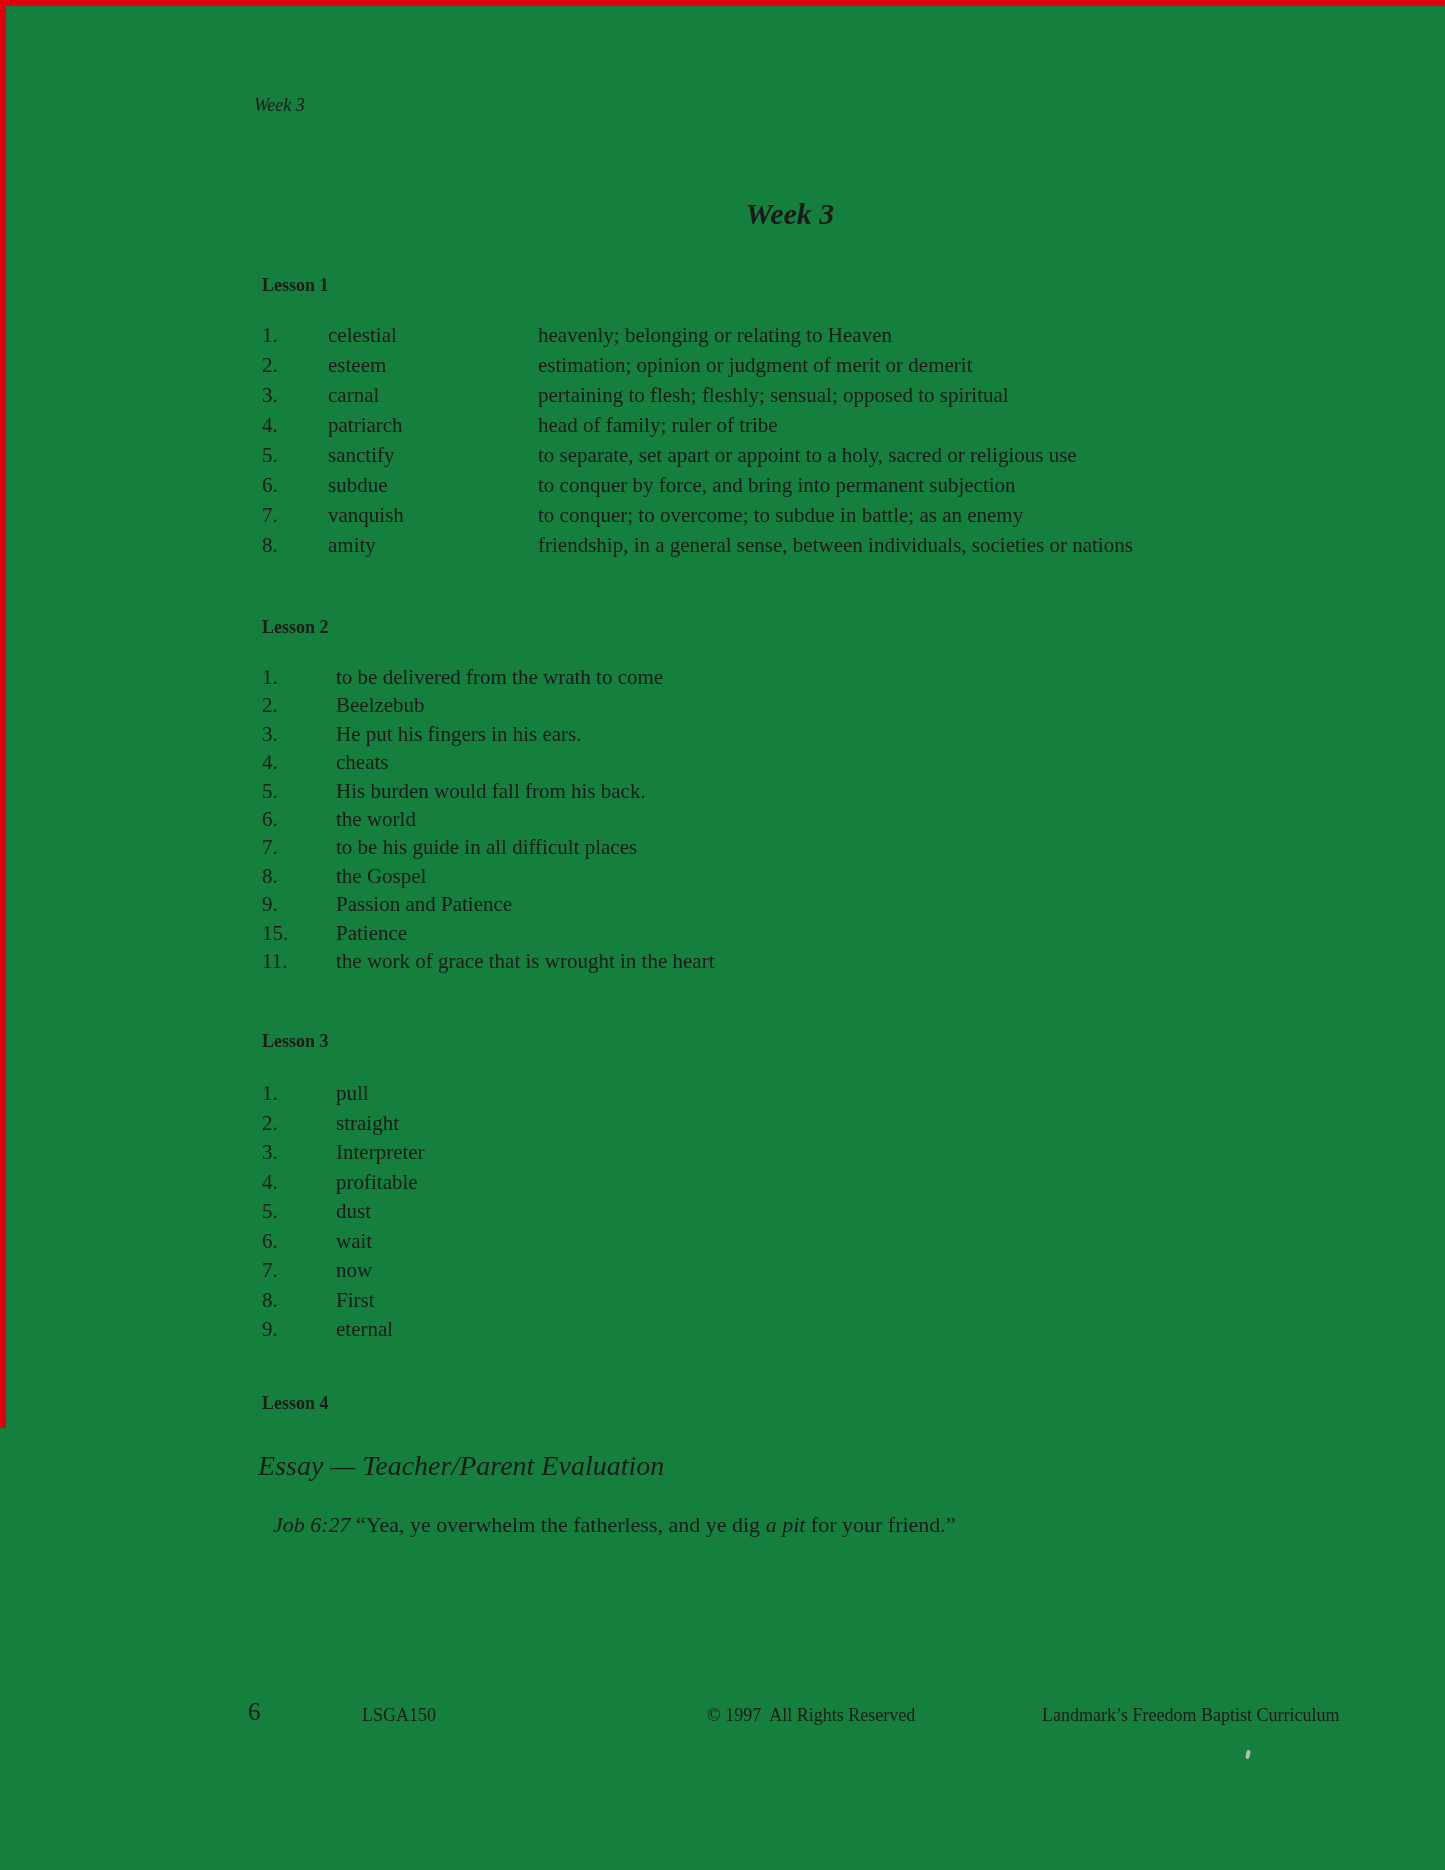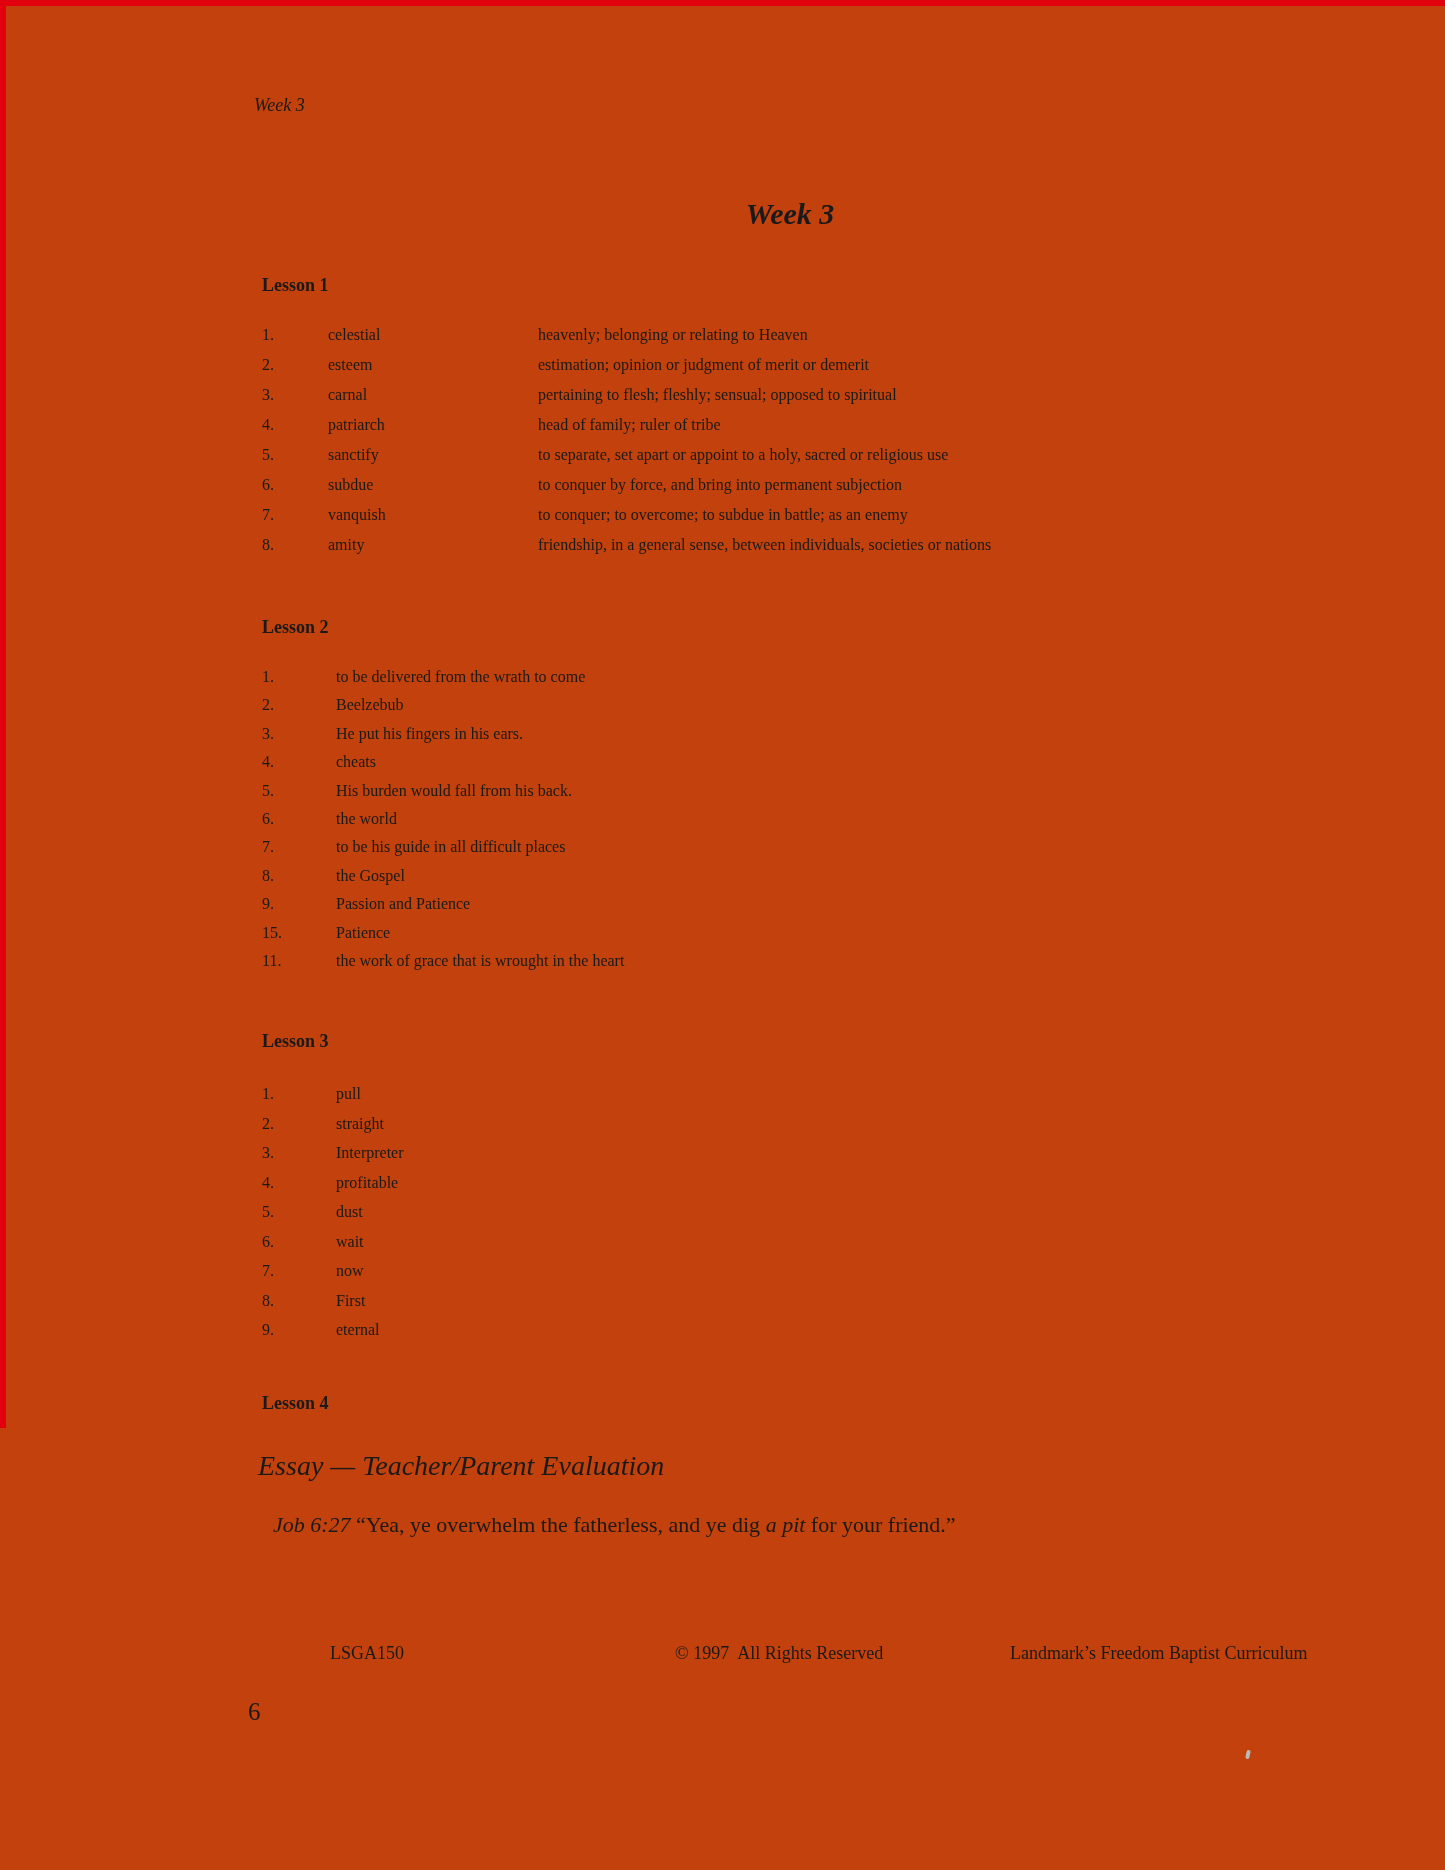--- a/index.html
+++ b/index.html
@@ -1,20 +1,20 @@
 <!DOCTYPE html>
 <html><head>
 <meta charset="utf-8">
 <style>
   html, body { margin: 0; padding: 0; background: #ffffff; }
   .page {
     position: relative;
     width: 1445px;
     height: 1870px;
-    background: #c2410c;
+    background: #15803d;
     font-family: "Liberation Serif", "DejaVu Serif", serif;
     color: #1a1a1a;
     overflow: hidden;
   }
   .edge-top    { position: absolute; left: 0; top: 0; width: 1445px; height: 6px; }
   .edge-left   { position: absolute; left: 0; top: 0; width: 6px; height: 1428px; }
 
   .running-head {
     position: absolute; left: 254px; top: 96px;
     font-size: 18px; font-style: italic; line-height: 1.1;
@@ -26,21 +26,21 @@
   }
   .lesson-heading {
     position: absolute; left: 262px;
     font-size: 18px; font-weight: bold; line-height: 1.1;
   }
   .h-l1 { top: 276px; }
   .h-l2 { top: 618px; }
   .h-l3 { top: 1032px; }
   .h-l4 { top: 1394px; }
 
-  .list { position: absolute; left: 262px; font-size: 16px; }
+  .list { position: absolute; left: 262px; font-size: 21px; }
   .list-l1 { top: 320px;  line-height: 30px;   width: 1100px; }
   .list-l2 { top: 663px;  line-height: 28.4px; width: 1000px; }
   .list-l3 { top: 1079px; line-height: 29.5px; width: 900px; }
 
   .row { white-space: nowrap; }
   .num  { display: inline-block; width: 66px; vertical-align: top; }
   .num-wide { display: inline-block; width: 74px; vertical-align: top; }
   .word { display: inline-block; width: 210px; vertical-align: top; }
   .def  { display: inline; }
 
@@ -54,21 +54,21 @@
     position: absolute; left: 273px; top: 1512px;
     font-size: 22px; line-height: 1.2; white-space: nowrap;
   }
   .verse span { white-space: pre; }
   .italic { font-style: italic; }
 
   .footer-pagenum {
     position: absolute; left: 248px; top: 1698px;
     font-size: 25px; line-height: 1.1;
   }
-  .footer-text { position: absolute; top: 1644px; font-size: 18px; line-height: 1.1; white-space: pre; }
+  .footer-text { position: absolute; top: 1706px; font-size: 18px; line-height: 1.1; white-space: pre; margin-left: 32px; }
   .footer-code      { left: 330px; }
   .footer-copyright { left: 675px; }
   .footer-publisher { left: 1010px; }
 
   .speck {
     position: absolute; left: 1246px; top: 1750px;
     width: 4px; height: 9px; background: #b9b9b9;
     border-radius: 2px; transform: rotate(12deg);
   }
 </style>

